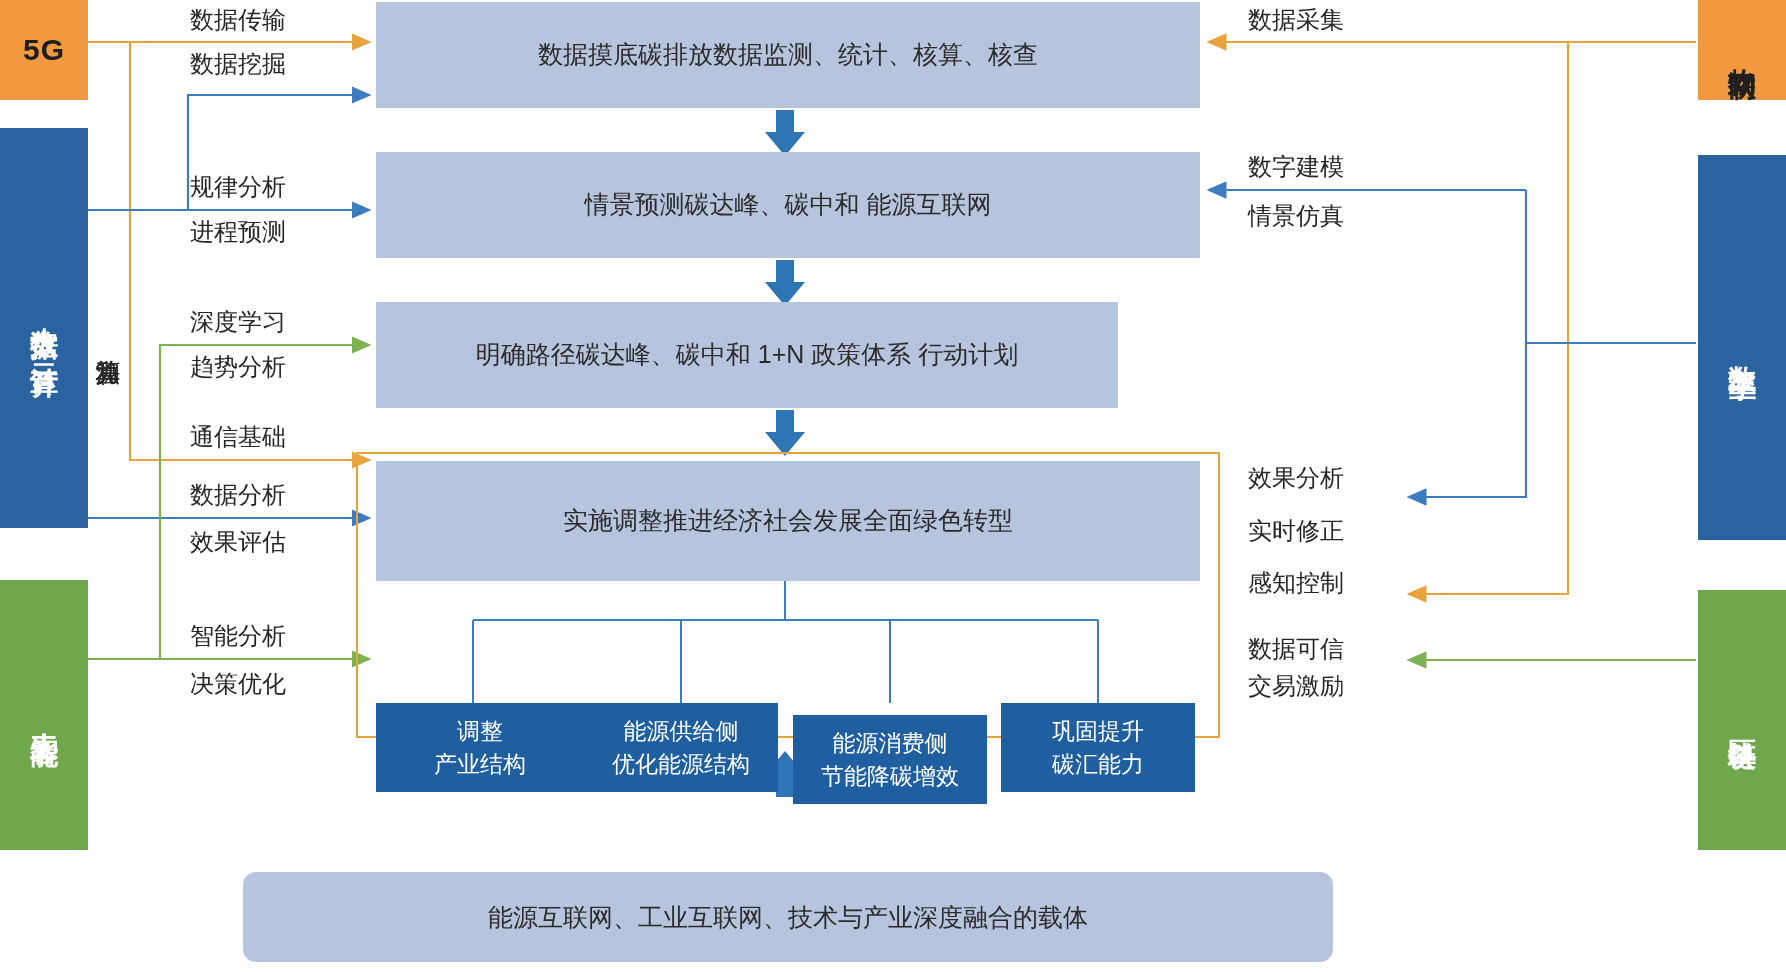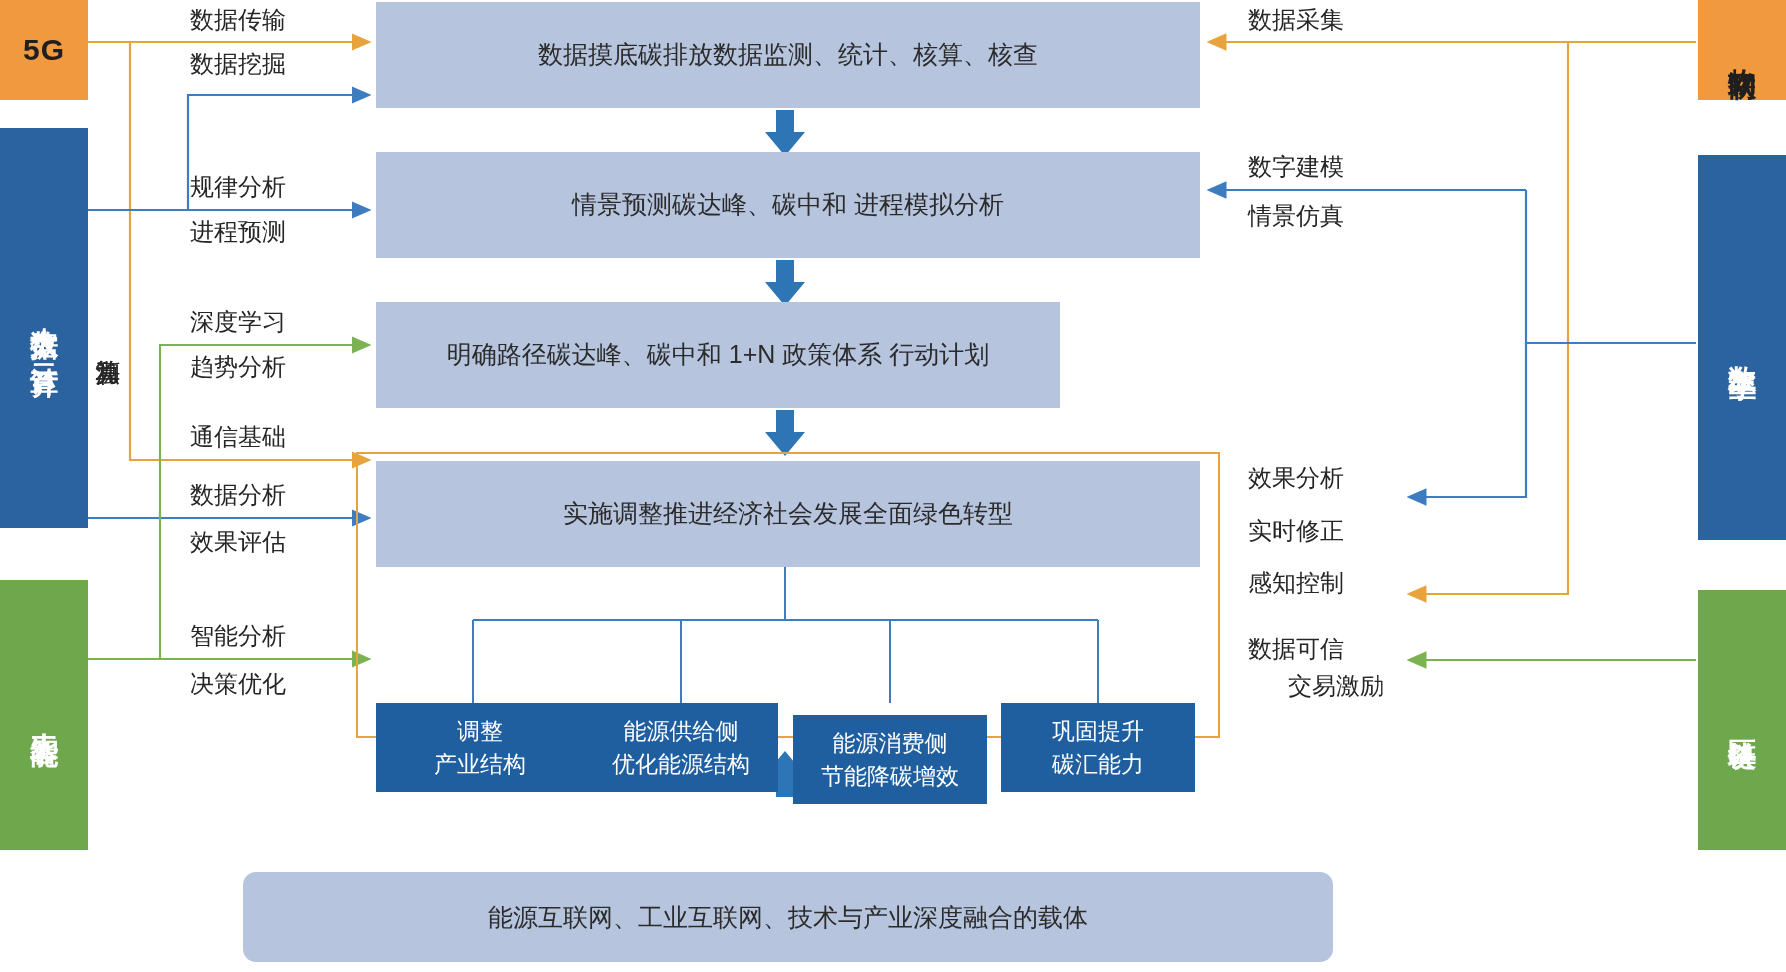--- a/index.html
+++ b/index.html
@@ -152,40 +152,40 @@
   <div class="lbl" style="left:1248px;top:8px;text-align:right;">数据采集</div>
 
   <div class="lbl" style="left:1248px;top:155px;">数字建模</div>
   <div class="lbl" style="left:1248px;top:204px;">情景仿真</div>
 
   <div class="lbl" style="left:1248px;top:466px;">效果分析</div>
   <div class="lbl" style="left:1248px;top:519px;">实时修正</div>
   <div class="lbl" style="left:1248px;top:571px;">感知控制</div>
 
   <div class="lbl" style="left:1248px;top:637px;">数据可信</div>
-  <div class="lbl" style="left:1248px;top:674px;margin-left:40px;">交易激励</div>
+  <div class="lbl" style="left:1248px;top:674px;">交易激励</div>
 
   <div class="outline" style="left:356px;top:452px;width:864px;height:286px;"></div>
 
   <div class="stagebox" style="left:376px;top:2px;width:824px;height:106px;">
     <div class="l1">数据摸底</div>
     <div class="l2">碳排放数据监测、统计、核算、核查</div>
   </div>
 
   <div class="stagebox" style="left:376px;top:152px;width:824px;height:106px;">
     <div class="l1">情景预测</div>
-    <div class="l2">碳达峰、碳中和 进程模拟分析</div>
-  </div>
-
-  <div class="stagebox" style="left:376px;top:302px;width:684px;height:106px;">
+    <div class="l2">碳达峰、碳中和 能源互联网</div>
+  </div>
+
+  <div class="stagebox" style="left:376px;top:302px;width:742px;height:106px;">
     <div class="l1">明确路径</div>
     <div class="l2">碳达峰、碳中和 1+N 政策体系 行动计划</div>
   </div>
 
-  <div class="stagebox" style="left:376px;top:461px;width:824px;height:106px;">
+  <div class="stagebox" style="left:376px;top:461px;width:824px;height:120px;">
     <div class="l1">实施调整</div>
     <div class="l2">推进经济社会发展全面绿色转型</div>
   </div>
 
   <div class="subbox" style="left:376px;top:703px;width:208px;height:89px;">
     <div>调整</div>
     <div>产业结构</div>
   </div>
 
   <div class="subbox" style="left:584px;top:703px;width:194px;height:89px;">

